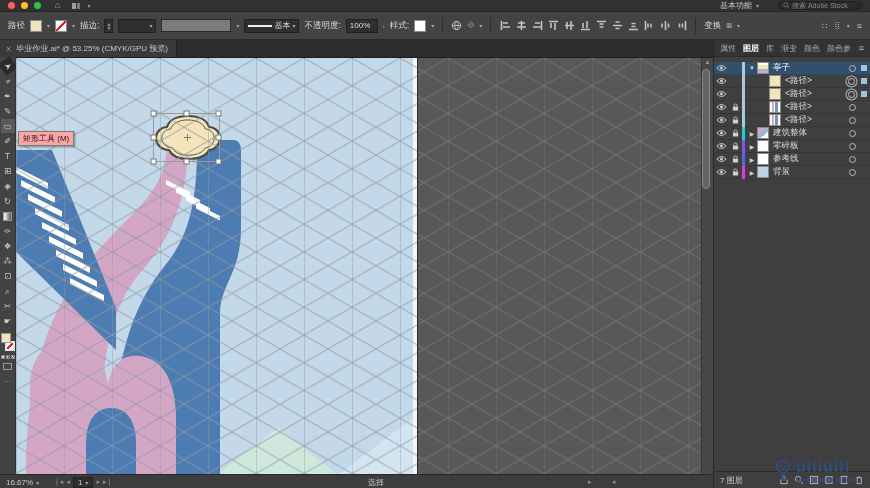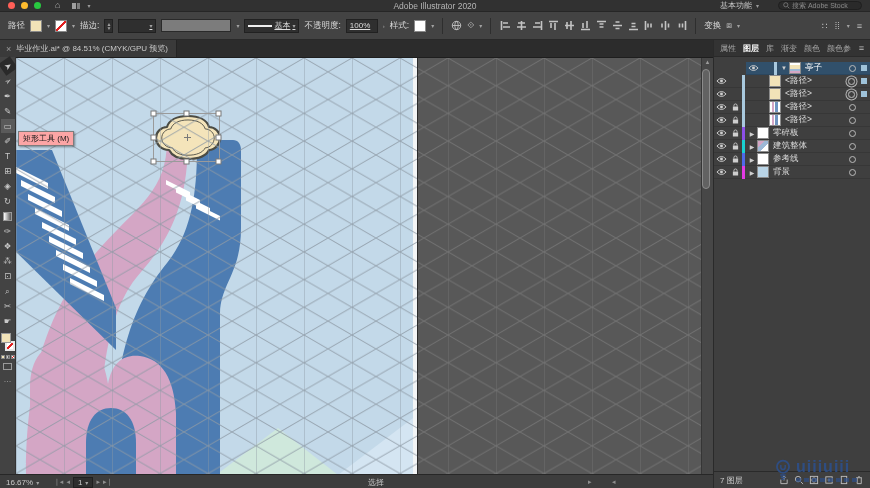--- a/index.html
+++ b/index.html
@@ -17,21 +17,21 @@
   .wsicon { display:inline-flex; gap:1px; margin-left:6px;}
   .wsicon i{display:block;width:4px;height:6px;background:#9f9f9f}
   .wsicon i:last-child{width:3px;background:#7d7d7d}
   .chev { color:#9a9a9a; font-size:6px; margin-left:1px;}
   .apptitle { position:absolute; left:0; right:0; text-align:center; font-size:8.5px; color:#b5b5b5; pointer-events:none;}
   .menu-right { margin-left:auto; display:flex; align-items:center; gap:19px;}
   .wsswitch { font-size:8px; color:#c9c9c9; display:flex; gap:3px; align-items:center;}
   .searchbox { width:84px; height:9px; background:#2a2a2a; border:1px solid #1f1f1f; border-radius:5px; display:flex; align-items:center; gap:2px; padding:0 4px; color:#8a8a8a; font-size:7px;}
   
   .controlbar { height:28px; background:#434343; border-bottom:1px solid #292929; display:flex; align-items:center; padding:0 8px; gap:5px; font-size:8.5px; color:#d8d8d8; white-space:nowrap;}
-  .cbox { background:#2f2f2f; border:1px solid #212121; height:14px; display:inline-flex; align-items:center; padding:0 3px; gap:2px; font-size:8px; color:#ddd;text-decoration:underline;}
+  .cbox { background:#2f2f2f; border:1px solid #212121; height:14px; display:inline-flex; align-items:center; padding:0 3px; gap:2px; font-size:8px; color:#ddd;}
   .sw { width:12px; height:12px; border:1px solid #8a8a8a; display:inline-block;}
   .sw.none { background:linear-gradient(135deg,#fff 44%,#e02020 44%,#e02020 56%,#fff 56%);}
   .dchev{ font-size:6px; color:#a2a2a2;}
   .stepper { width:9px; height:14px; background:#2f2f2f; border:1px solid #212121; display:inline-flex; flex-direction:column; align-items:center; justify-content:center; color:#a2a2a2; font-size:5px; line-height:4px;}
   .profilebox { width:70px; height:13px; background:#7c7c7c; border:1px solid #2a2a2a;}
   .strokeline { width:24px; height:2px; background:#efefef; display:inline-block;}
   .vsep { width:1px; height:16px; background:#2e2e2e; margin:0 3px;}
   .alicon { width:12px; height:12px; display:inline-flex; align-items:center; justify-content:center;}
   .alicon svg path { stroke:#c3c3c3; stroke-width:1.6; fill:none;}
   .cb-right { margin-left:auto; display:flex; align-items:center; gap:7px;}
@@ -71,21 +71,21 @@
   .statusbar .it { position:absolute; top:0; height:14px; display:flex; align-items:center; gap:3px;}
   .abox { background:#2e2e2e; border:1px solid #202020; height:11px; display:inline-flex; align-items:center; padding:0 4px; gap:3px;}
   .navg { color:#8f8f8f; font-size:7px;}
   
   .panel { width:172px; background:#3f3f3f; border-left:1px solid #2a2a2a; display:flex; flex-direction:column;}
   .ptabs { height:17px; background:#333333; display:flex; align-items:center; gap:7px; padding:0 6px; font-size:8px; color:#a5a5a5; border-bottom:1px solid #2a2a2a;}
   .ptabs .ptab.active { color:#ffffff; font-weight:bold;}
   .ptabs .pmenu { margin-left:auto; color:#bdbdbd; font-size:9px;}
   .layers { flex:1; padding-top:5px; overflow:hidden; position:relative;}
   .lrow { position:relative; height:13px; display:flex; align-items:center; font-size:8.5px; color:#dcdcdc; border-bottom:1px solid rgba(0,0,0,0.12);}
-  .lrow.sel { background:#31506b; color:#fff;margin-left:32px;}
+  .lrow.sel { background:#31506b; color:#fff;}
   .lrow .cell { width:14px; display:flex; justify-content:center; align-items:center; flex:none;}
   .lrow .bar { width:3px; height:13px; flex:none; margin-right:2px;}
   .lrow .exp { width:10px; font-size:6px; color:#cfcfcf; flex:none; text-align:center;}
   .lrow .ind { width:12px; flex:none;}
   .thumb { width:12px; height:12px; border:1px solid #8b8b8b; background:#fff; flex:none; margin-right:4px;}
   .t-cream{background:#f2e3b8}
   .t-white{background:#ffffff}
   .t-lightblue{background:#b9d4e6}
   .t-mint{background:radial-gradient(circle at 50% 50%, #bfe2e8 0 45%, #fff 46%)}
   .t-group{background:linear-gradient(180deg,#fff 20%,#f2e3b8 20% 55%,#9db8d6 55% 75%,#d4a6c5 75%)}
@@ -114,21 +114,20 @@
   <div class="menubar">
     <span class="tl r"></span>
     <span class="tl y"></span>
     <span class="tl g"></span>
     <span class="home">⌂</span>
     <span class="wsicon">
         <i></i>
         <i></i>
       </span>
     <span class="chev">▾</span>
-    <span class="apptitle">Adobe Illustrator 2020</span>
     <span class="menu-right">
       <span class="wsswitch">
         <span>基本功能</span>
         <span class="chev">▾</span>
       </span>
       <span class="searchbox">
         <svg width="7" height="7" viewBox="0 0 10 10">
             <circle cx="4" cy="4" r="3" stroke="#8a8a8a" fill="none"></circle>
             <path d="M6.5,6.5 L9,9" stroke="#8a8a8a"></path>
           </svg>
@@ -248,21 +247,21 @@
       <span class="miniglyph">≡</span>
     </span>
   </div>
 
   <div class="bodyrow">
     <div class="leftcol">
 
       <div class="tabrow">
         <span class="doctab">
           <span class="x">×</span>
-          <span>毕业作业.ai* @ 84.51% (CMYK/GPU 预览)</span>
+          <span>毕业作业.ai* @ 53.25% (CMYK/GPU 预览)</span>
         </span>
       </div>
 
       <div class="mainrow">
 
         <div class="tools" id="tools">
             <div class="tool active rot">➤</div>
             <div class="tool rot">➢</div>
             <div class="tool">✒</div>
             <div class="tool">✎</div>
@@ -496,44 +495,44 @@
                 <path d="M1,4 Q6,-1.5 11,4 Q6,9.5 1,4 Z" fill="none" stroke="#cfcfcf"></path>
                 <circle cx="6" cy="4" r="1.6" fill="#cfcfcf"></circle>
               </svg>
             </span>
             <span class="cell">
               <svg width="7" height="8" viewBox="0 0 8 9">
                 <rect x="1" y="4" width="6" height="4.5" fill="#cfcfcf"></rect>
                 <path d="M2.2,4 V2.8 A1.8,1.8 0 0 1 5.8,2.8 V4" fill="none" stroke="#cfcfcf"></path>
               </svg>
             </span>
+            <span class="bar" style="background:#19d1d1"></span>
+            <span class="exp">▶</span>
+            <span class="thumb t-building"></span>
+            <span class="lname">建筑整体</span>
+            <span class="tgt"></span>
+            <span class="selsq hidden"></span>
+          </div>
+          <div class="lrow">
+            <span class="cell">
+              <svg width="11" height="8" viewBox="0 0 12 8">
+                <path d="M1,4 Q6,-1.5 11,4 Q6,9.5 1,4 Z" fill="none" stroke="#cfcfcf"></path>
+                <circle cx="6" cy="4" r="1.6" fill="#cfcfcf"></circle>
+              </svg>
+            </span>
+            <span class="cell">
+              <svg width="7" height="8" viewBox="0 0 8 9">
+                <rect x="1" y="4" width="6" height="4.5" fill="#cfcfcf"></rect>
+                <path d="M2.2,4 V2.8 A1.8,1.8 0 0 1 5.8,2.8 V4" fill="none" stroke="#cfcfcf"></path>
+              </svg>
+            </span>
             <span class="bar" style="background:#8c4fe8"></span>
             <span class="exp">▶</span>
             <span class="thumb t-white"></span>
             <span class="lname">零碎板</span>
-            <span class="tgt"></span>
-            <span class="selsq hidden"></span>
-          </div>
-          <div class="lrow">
-            <span class="cell">
-              <svg width="11" height="8" viewBox="0 0 12 8">
-                <path d="M1,4 Q6,-1.5 11,4 Q6,9.5 1,4 Z" fill="none" stroke="#cfcfcf"></path>
-                <circle cx="6" cy="4" r="1.6" fill="#cfcfcf"></circle>
-              </svg>
-            </span>
-            <span class="cell">
-              <svg width="7" height="8" viewBox="0 0 8 9">
-                <rect x="1" y="4" width="6" height="4.5" fill="#cfcfcf"></rect>
-                <path d="M2.2,4 V2.8 A1.8,1.8 0 0 1 5.8,2.8 V4" fill="none" stroke="#cfcfcf"></path>
-              </svg>
-            </span>
-            <span class="bar" style="background:#19d1d1"></span>
-            <span class="exp">▶</span>
-            <span class="thumb t-building"></span>
-            <span class="lname">建筑整体</span>
             <span class="tgt"></span>
             <span class="selsq hidden"></span>
           </div>
           <div class="lrow">
             <span class="cell">
               <svg width="11" height="8" viewBox="0 0 12 8">
                 <path d="M1,4 Q6,-1.5 11,4 Q6,9.5 1,4 Z" fill="none" stroke="#cfcfcf"></path>
                 <circle cx="6" cy="4" r="1.6" fill="#cfcfcf"></circle>
               </svg>
             </span>

